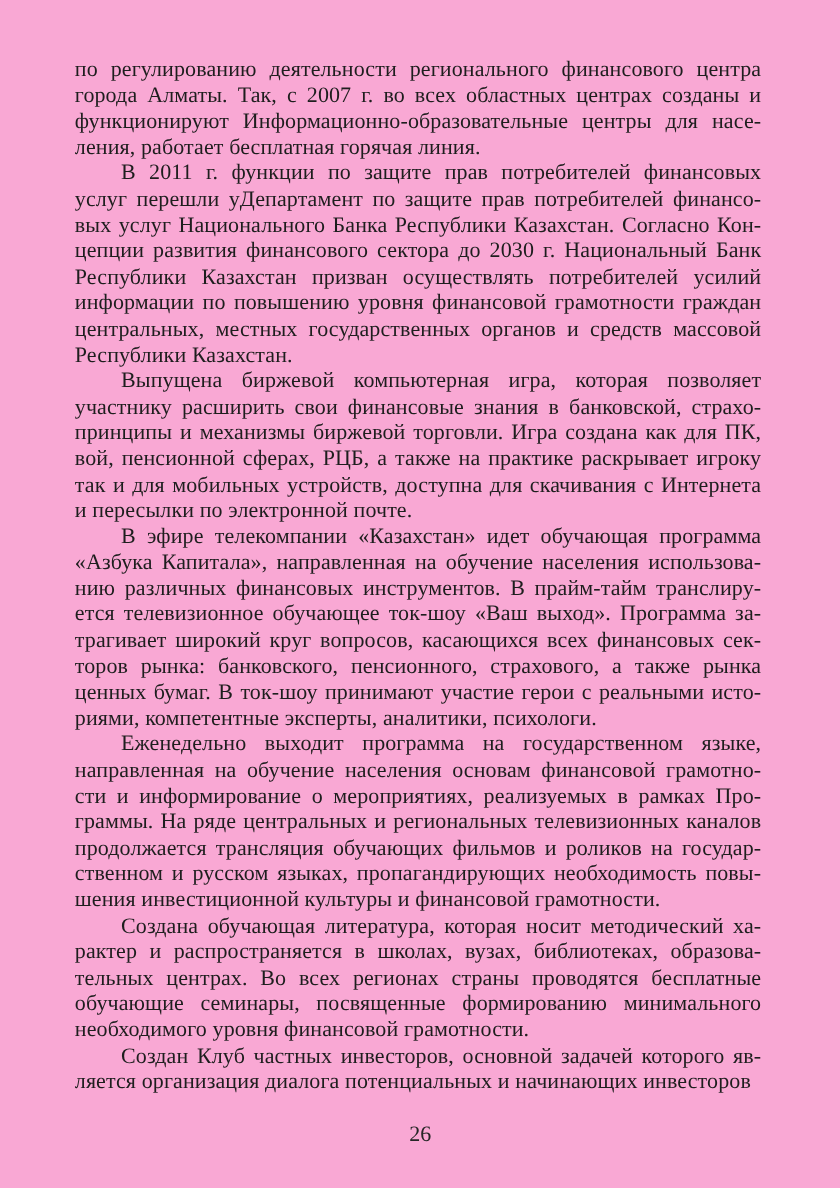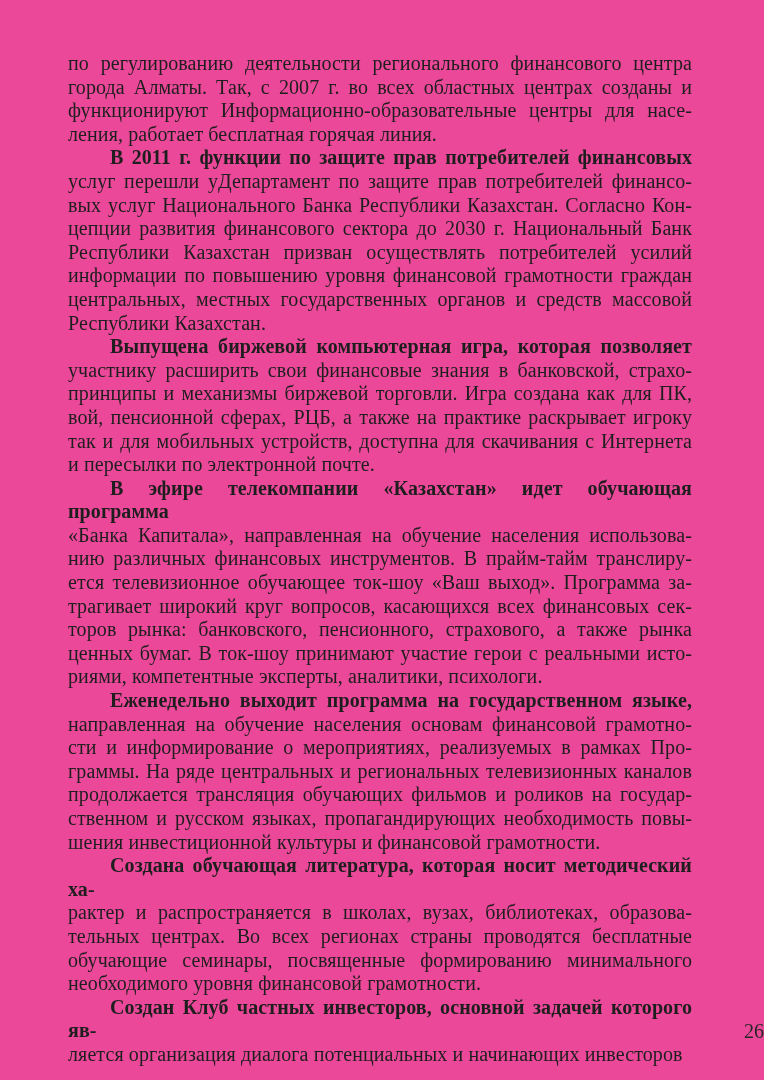--- a/index.html
+++ b/index.html
@@ -11,21 +11,21 @@
     height: 1080px;
     background: #fcfcfc;
     position: relative;
     overflow: hidden;
     font-family: "Liberation Serif", "DejaVu Serif", serif;
     color: #1e1e1e;
   }
   .page {
     position: absolute;
     inset: 0;
-    background: #ec4899;
+    background: #f9a8d4;
     padding-left: 43px;
   }
   .text-block {
     position: absolute;
     left: 68px;
     top: 52px;
     width: 624px;
     font-size: 20px;
     line-height: 23.6px;
     letter-spacing: 0.1px;
@@ -37,28 +37,27 @@
   .line {
     text-align: justify;
     text-align-last: justify;
     white-space: normal;
   }
   .line.last {
     text-align-last: left;
   }
   .line.indent {
     text-indent: 42px;
-    font-weight: bold;
   }
   .page-number {
     position: absolute;
     top: 1018px;
     left: 0;
     right: 0;
-    text-align: right;
+    text-align: center;
     font-size: 20px;
     line-height: 26px;
     color: #262626;
   }
 </style>
 </head>
 <body>
 
 <div class="page">
   <div class="text-block">
@@ -81,21 +80,21 @@
       <div class="para">
         <div class="line indent">Выпущена биржевой компьютерная игра, которая позволяет</div>
         <div class="line">участнику расширить свои финансовые знания в банковской, страхо-</div>
         <div class="line">принципы и механизмы биржевой торговли. Игра создана как для ПК,</div>
         <div class="line">вой, пенсионной сферах, РЦБ, а также на практике раскрывает игроку</div>
         <div class="line">так и для мобильных устройств, доступна для скачивания с Интернета</div>
         <div class="line last">и пересылки по электронной почте.</div>
       </div>
       <div class="para">
         <div class="line indent">В эфире телекомпании «Казахстан» идет обучающая программа</div>
-        <div class="line">«Банка Капитала», направленная на обучение населения использова-</div>
+        <div class="line">«Азбука Капитала», направленная на обучение населения использова-</div>
         <div class="line">нию различных финансовых инструментов. В прайм-тайм транслиру-</div>
         <div class="line">ется телевизионное обучающее ток-шоу «Ваш выход». Программа за-</div>
         <div class="line">трагивает широкий круг вопросов, касающихся всех финансовых сек-</div>
         <div class="line">торов рынка: банковского, пенсионного, страхового, а также рынка</div>
         <div class="line">ценных бумаг. В ток-шоу принимают участие герои с реальными исто-</div>
         <div class="line last">риями, компетентные эксперты, аналитики, психологи.</div>
       </div>
       <div class="para">
         <div class="line indent">Еженедельно выходит программа на государственном языке,</div>
         <div class="line">направленная на обучение населения основам финансовой грамотно-</div>

